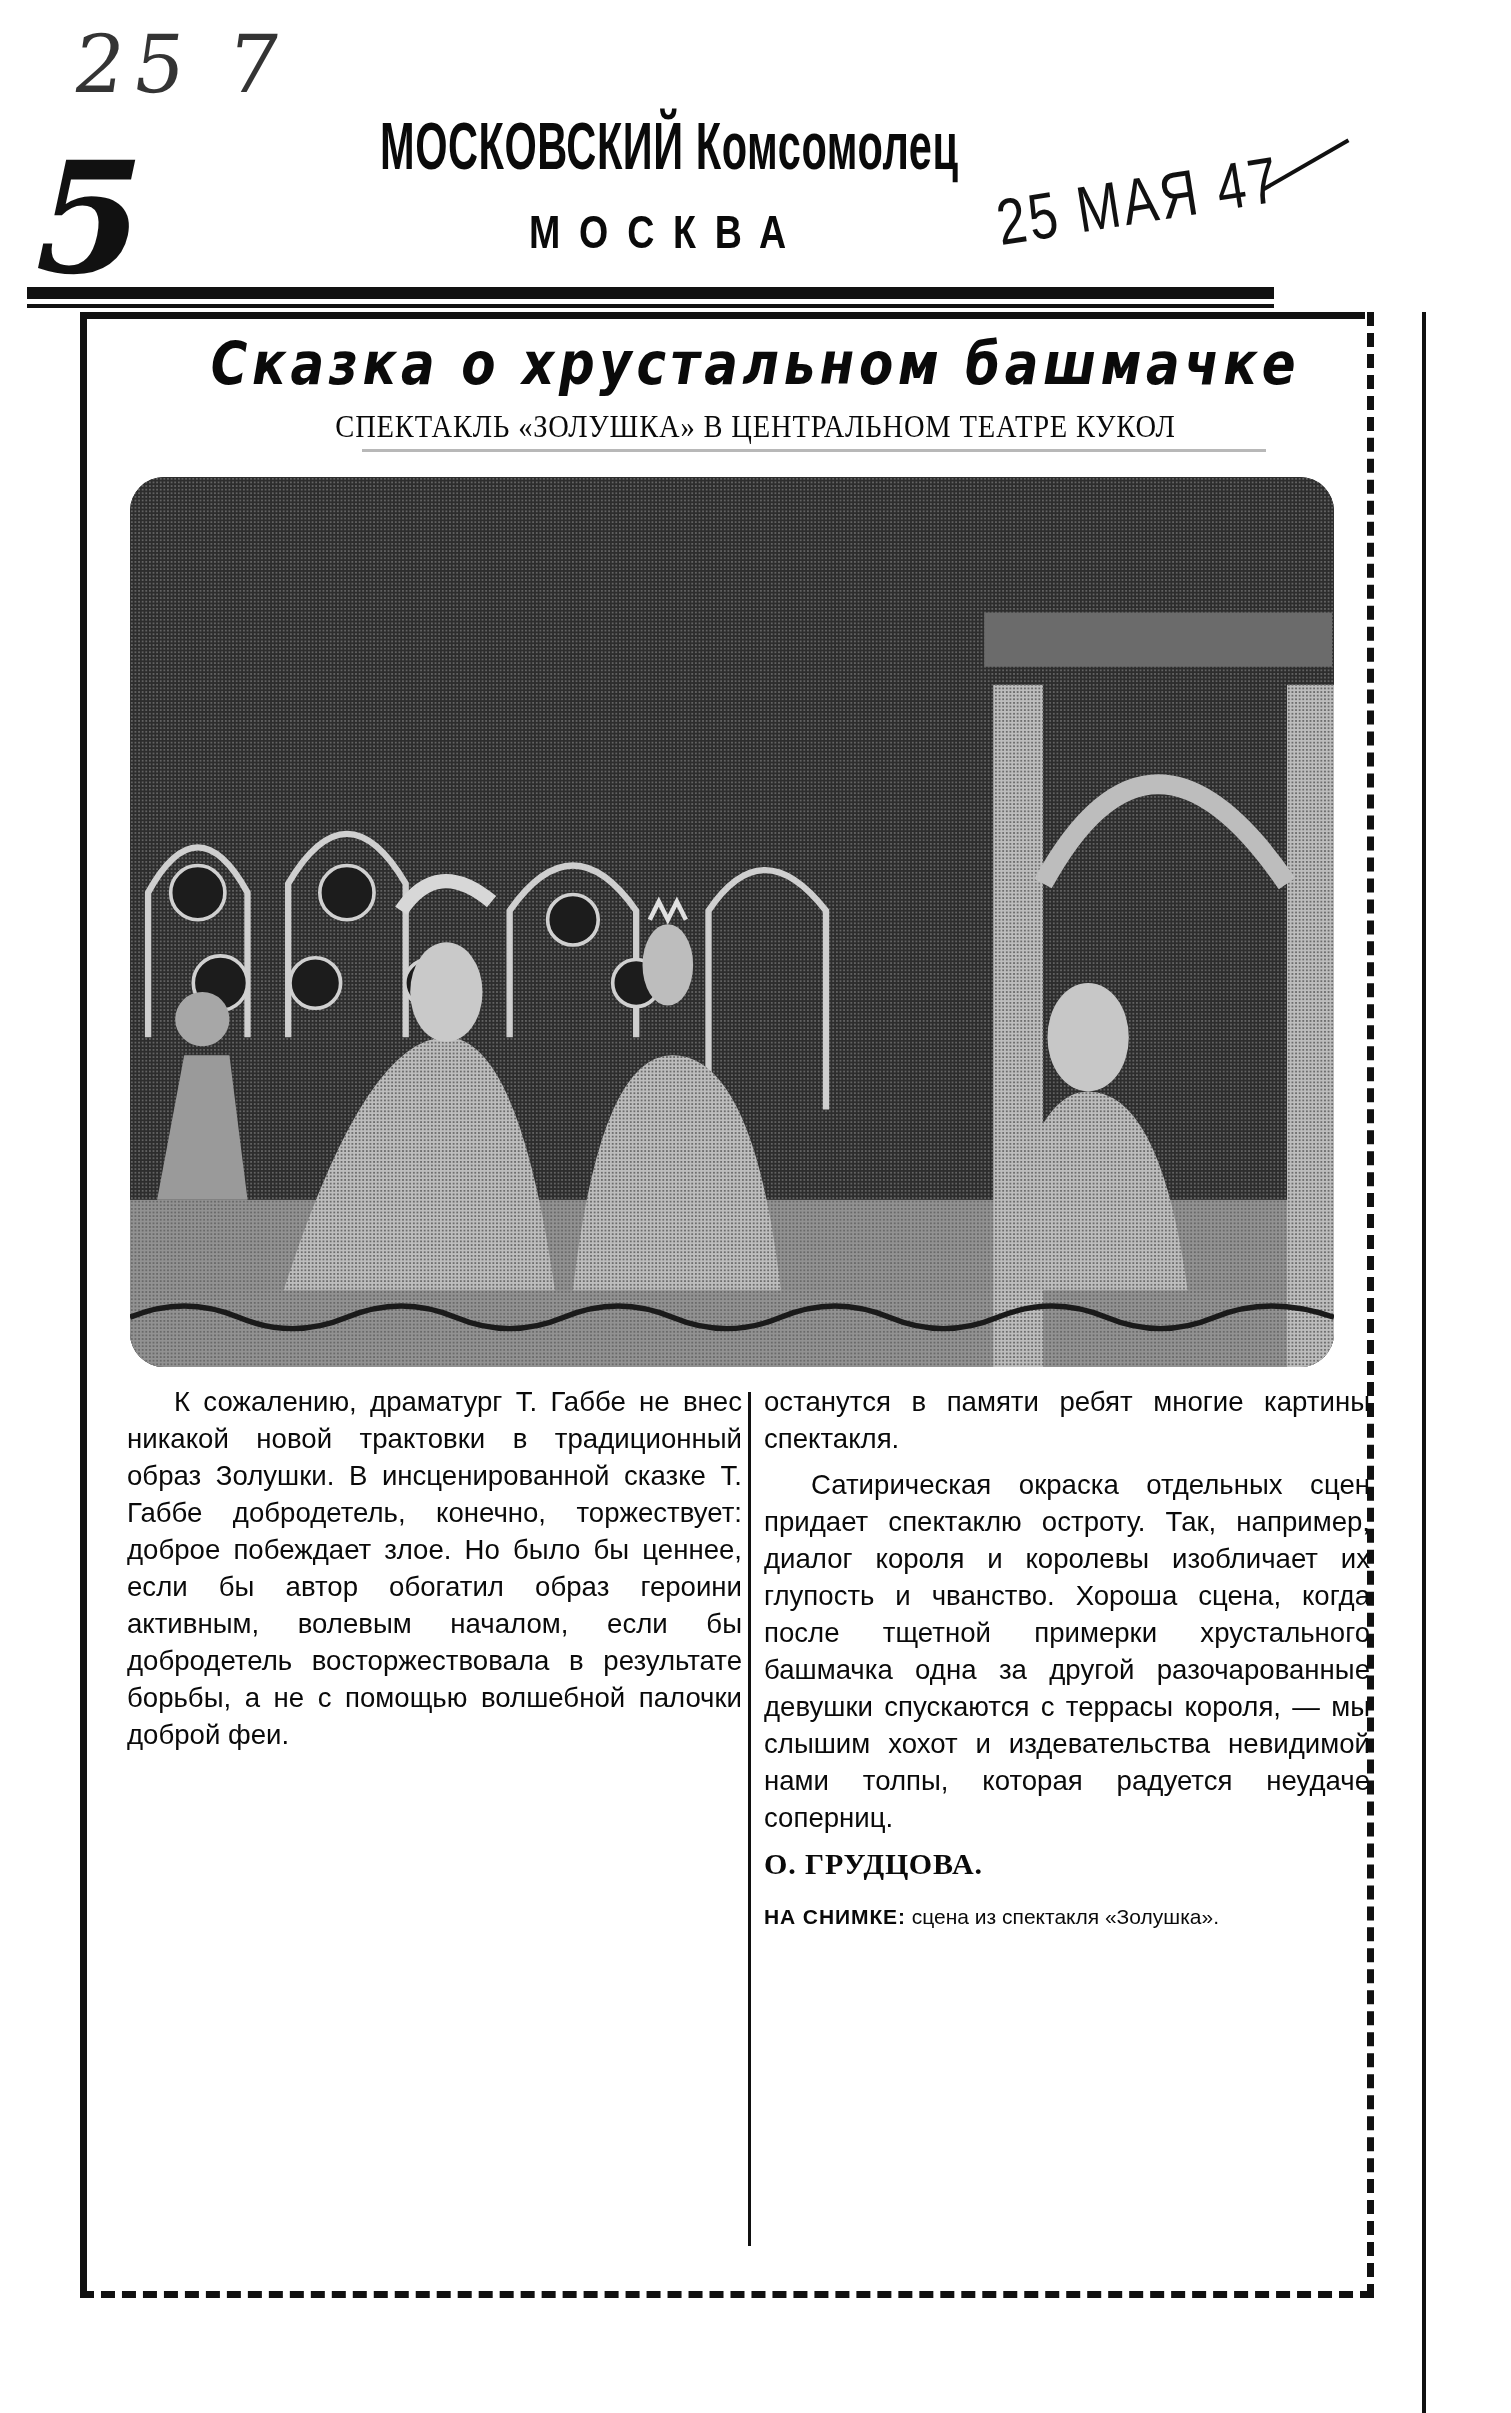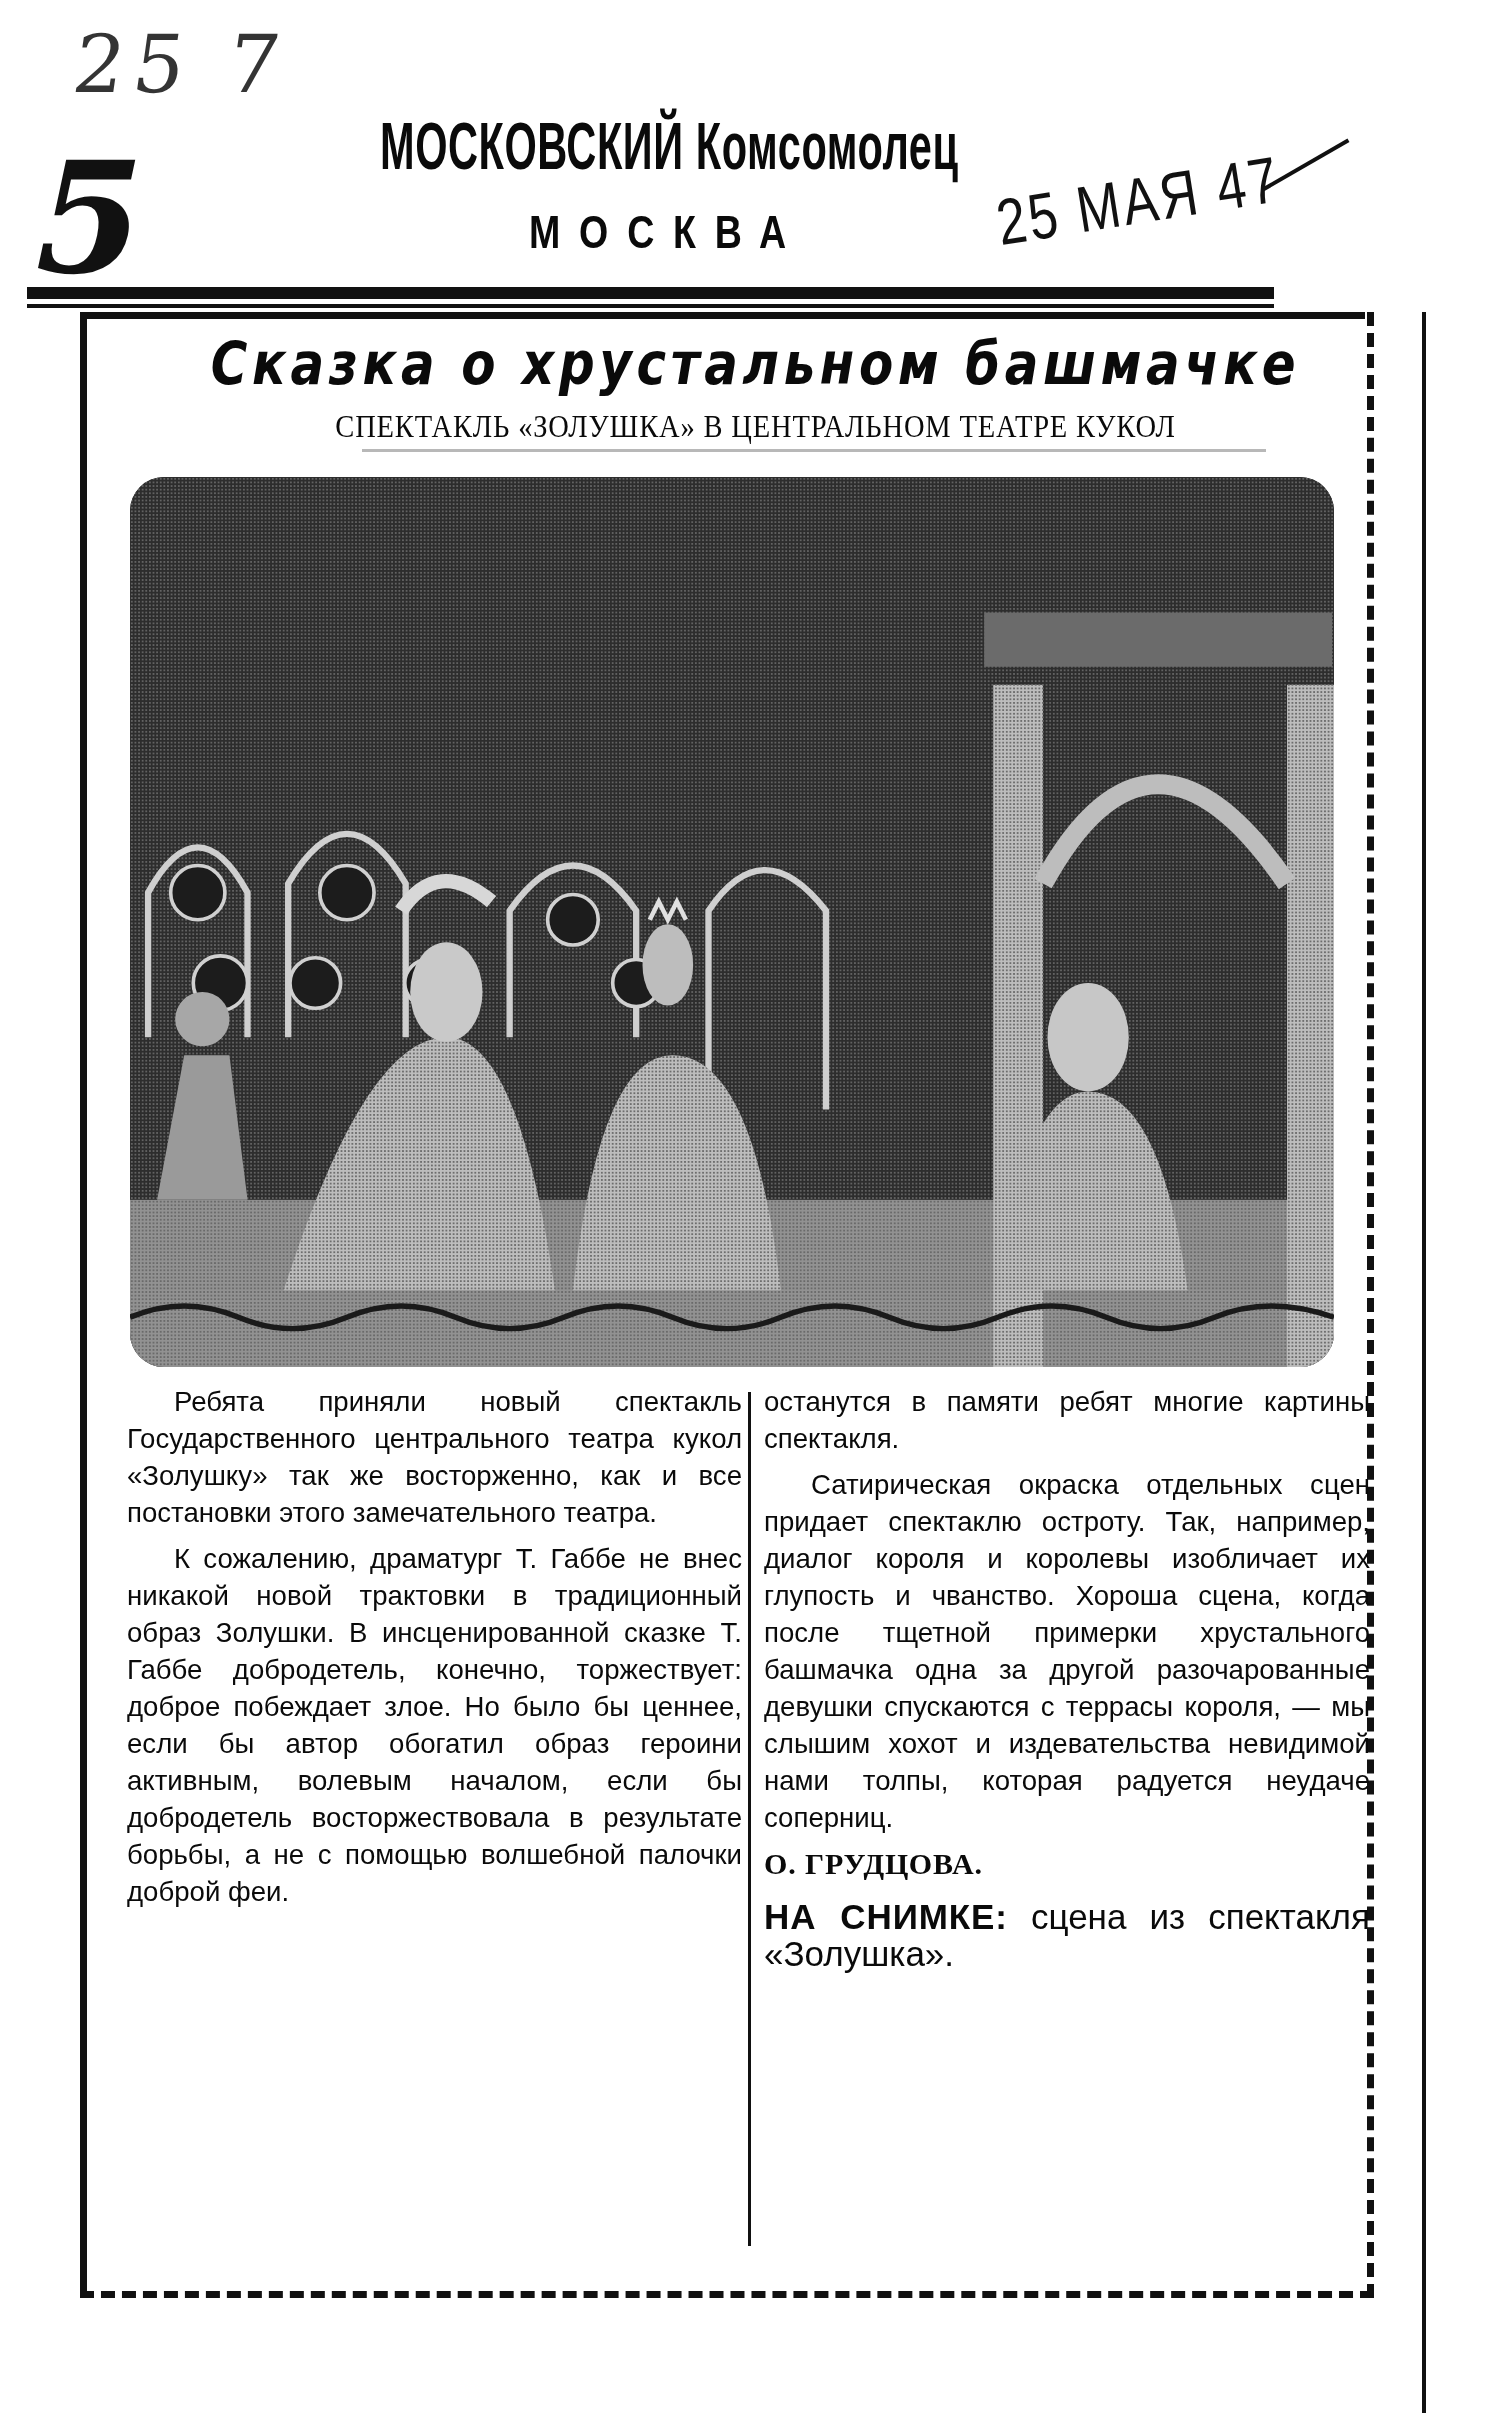--- a/index.html
+++ b/index.html
@@ -45,21 +45,21 @@
   
   .col { position: absolute; top: 1383px; font-family: "Liberation Sans", sans-serif; font-size: 27.6px; line-height: 37px;
     text-align: justify; hyphens: manual; }
   .col-left { left: 127px; width: 615px; }
   .col-right { left: 764px; width: 606px; }
   .col p { margin: 0 0 9px 0; text-indent: 47px; transform-origin: left top; }
   .col p.flush { text-indent: 0; }
   .col-divider { position: absolute; left: 748px; top: 1392px; width: 2.7px; height: 854px; background: #111; }
   .signature { text-align: left; font-weight: 700; font-family: "Liberation Serif", serif; font-size: 30px; margin: 7.2px 18px 16.3px 0; letter-spacing: 0.9px; }
   .caption-strong { font-weight: 700; letter-spacing: 0.9px; }
-  .caption { font-size: 35px; }
+  .caption { font-size: 21px; }
 </style>
 </head>
 <body>
 
 <div class="hand hand-num-top">25 7</div>
 <div class="hand hand-num-five">5</div>
 <div class="hand hand-date">25 МАЯ 47</div>
 <div class="hand-date-stroke"></div>
 
 <div class="masthead-name">МОСКОВСКИЙ Комсомолец</div>
@@ -127,21 +127,20 @@
       <path d="M490 900 Q520 640 600 640 Q690 640 720 900 Z" fill="url(#dotsLight)"></path>
       <ellipse cx="595" cy="540" rx="28" ry="45" fill="#bdbdbd"></ellipse>
       <path d="M575 490 L585 470 L595 490 L605 470 L615 490" stroke="#e0e0e0" stroke-width="5" fill="none"></path>
       <path d="M960 900 Q990 680 1060 680 Q1140 680 1170 900 Z" fill="url(#dotsLight)"></path>
       <ellipse cx="1060" cy="620" rx="45" ry="60" fill="#c7c7c7"></ellipse>
     </g>
   </svg>
 </div>
 
 <div class="col col-left">
-  <p>Ребята приняли новый спектакль Государственного центрального театра кукол «Золушку» так же восторженно, как и все постановки этого замечательного театра.</p>
   <p>К сожалению, драматург Т. Габбе не внес никакой новой трактовки в традиционный образ Золушки. В инсценированной сказке Т. Габбе добродетель, конечно, торжествует: доброе побеждает злое. Но было бы ценнее, если бы автор обогатил образ героини активным, волевым началом, если бы добродетель восторжествовала в результате борьбы, а не с помощью волшебной палочки доброй феи.</p>
 </div>
 
 <div class="col-divider"></div>
 
 <div class="col col-right">
   <p class="flush">останутся в памяти ребят многие картины спектакля.</p>
   <p>Сатирическая окраска отдельных сцен придает спектаклю остроту. Так, например, диалог короля и королевы изобличает их глупость и чванство. Хороша сцена, когда после тщетной примерки хрустального башмачка одна за другой разочарованные девушки спускаются с террасы короля, — мы слышим хохот и издевательства невидимой нами толпы, которая радуется неудаче соперниц.</p>
   <div class="signature">О. ГРУДЦОВА.</div>
   <p class="flush caption">

